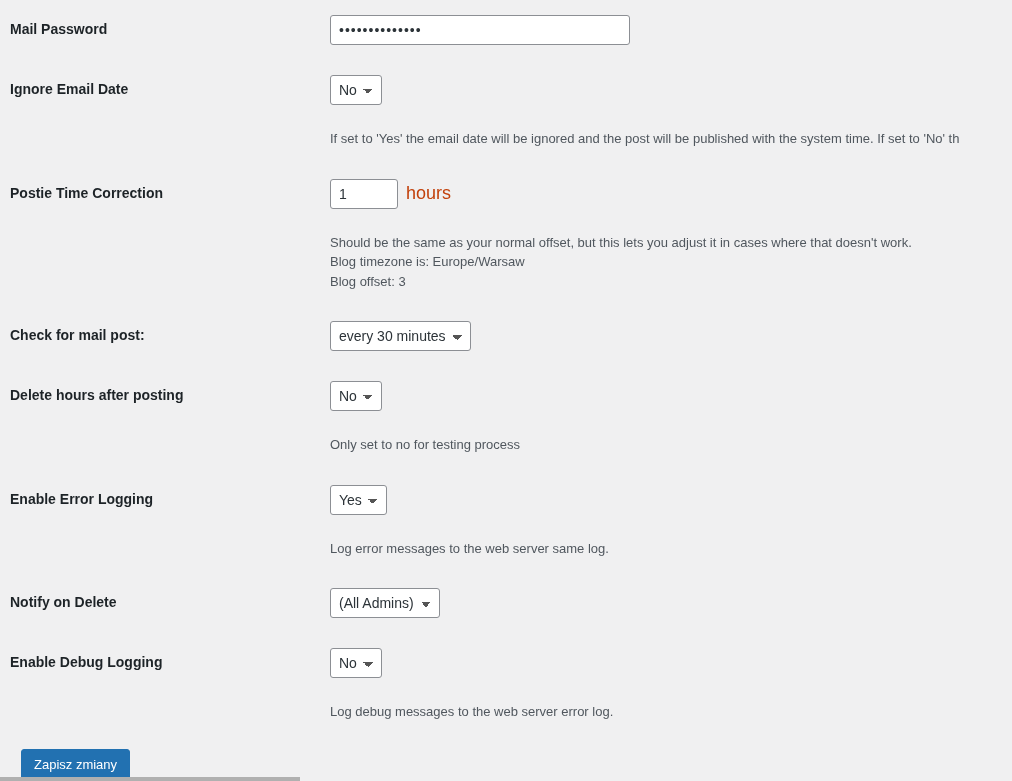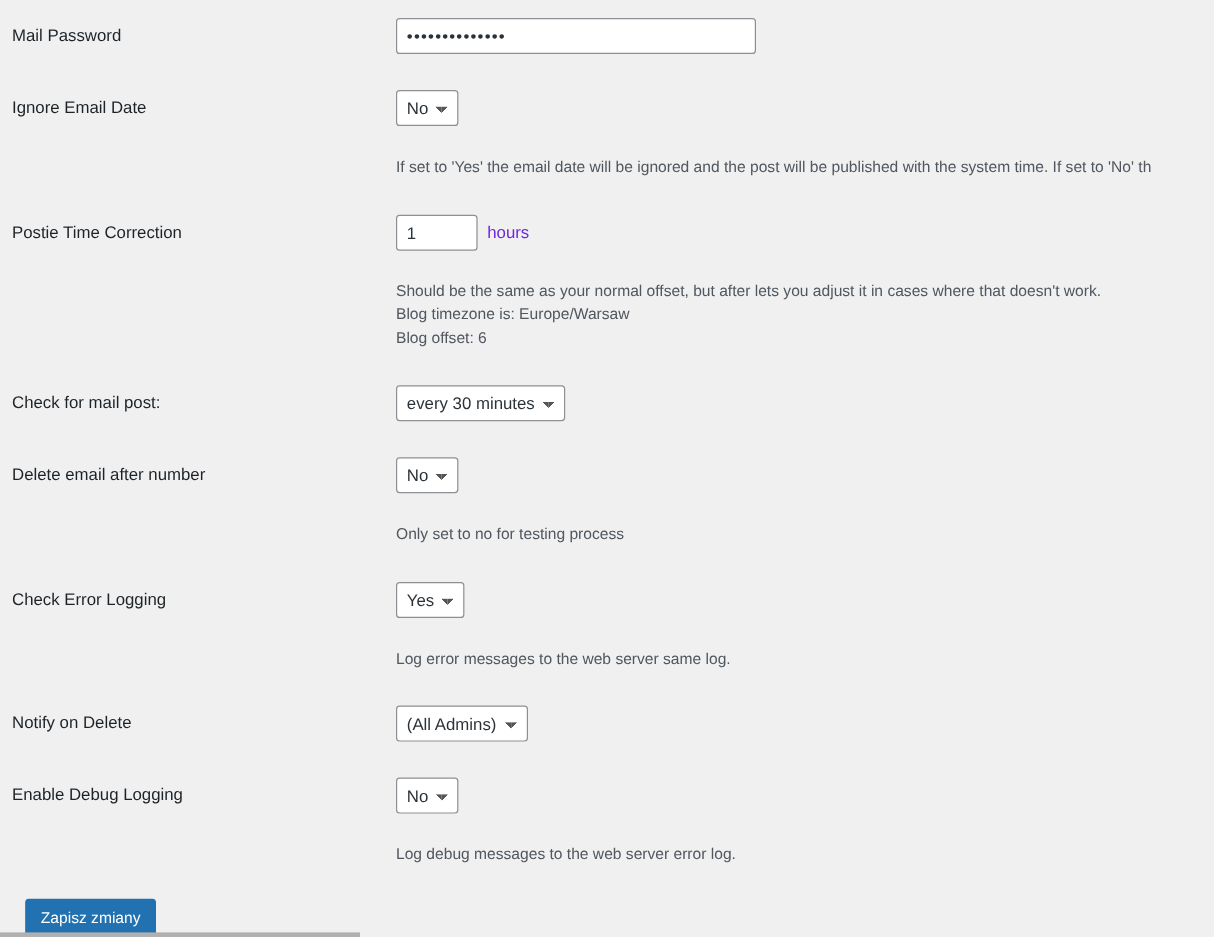--- a/index.html
+++ b/index.html
@@ -20,21 +20,21 @@
     width: 100%;
     border-collapse: collapse;
     table-layout: fixed;
   }
   .form-table tr {
     vertical-align: top;
   }
   .form-table th {
     width: 320px;
     text-align: left;
-    font-weight: 400;
+    font-weight: 700;
     font-size: 14px;
     color: #1d2327;
     padding: 20px 10px 20px 10px;
     line-height: 1.3;
     box-sizing: border-box;
     margin-top: 20px;
   }
   .form-table td {
     padding: 15px 10px;
     line-height: 1.3;
@@ -90,22 +90,22 @@
     font-size: 13px;
     color: #50575e;
     margin-top: 24px;
     line-height: 1.5;
     white-space: nowrap;
   }
   .desc .line {
     display: block;
   }
   .inline-unit {
-    font-size: 14px;
-    color: #6d28d9;
+    font-size: 18px;
+    color: #c2410c;
     margin-left: 8px;
   }
   .field-row {
     display: flex;
     align-items: center;
   }
   .submit-wrap {
     position: absolute;
     left: 12px;
     bottom: 0;
@@ -175,55 +175,55 @@
 
 
     <tr>
       <th>Postie Time Correction</th>
       <td>
         <div class="field-row">
           <input type="text" class="small-field" value="1" style="">
           <span class="inline-unit">hours</span>
         </div>
         <div class="desc">
-          <span class="line">Should be the same as your normal offset, but after lets you adjust it in cases where that doesn't work.</span>
+          <span class="line">Should be the same as your normal offset, but this lets you adjust it in cases where that doesn't work.</span>
           <span class="line">Blog timezone is: Europe/Warsaw</span>
-          <span class="line">Blog offset: 6</span>
+          <span class="line">Blog offset: 3</span>
         </div>
       </td>
     </tr>
 
     <tr>
       <th>Check for mail post:</th>
       <td>
         <div class="field-row">
           <select class="wp-select">
             <option>every 30 minutes</option>
           </select>
         </div>
       </td>
     </tr>
 
 
     <tr>
-      <th>Delete email after number</th>
+      <th>Delete hours after posting</th>
       <td>
         <div class="field-row">
           <select class="wp-select">
             <option>No</option>
           </select>
         </div>
         <div class="desc">
           <span class="line">Only set to no for testing process</span>
         </div>
       </td>
     </tr>
 
     <tr>
-      <th>Check Error Logging</th>
+      <th>Enable Error Logging</th>
       <td>
         <div class="field-row">
           <select class="wp-select">
             <option>Yes</option>
           </select>
         </div>
         <div class="desc">
           <span class="line">Log error messages to the web server same log.</span>
         </div>
       </td>

